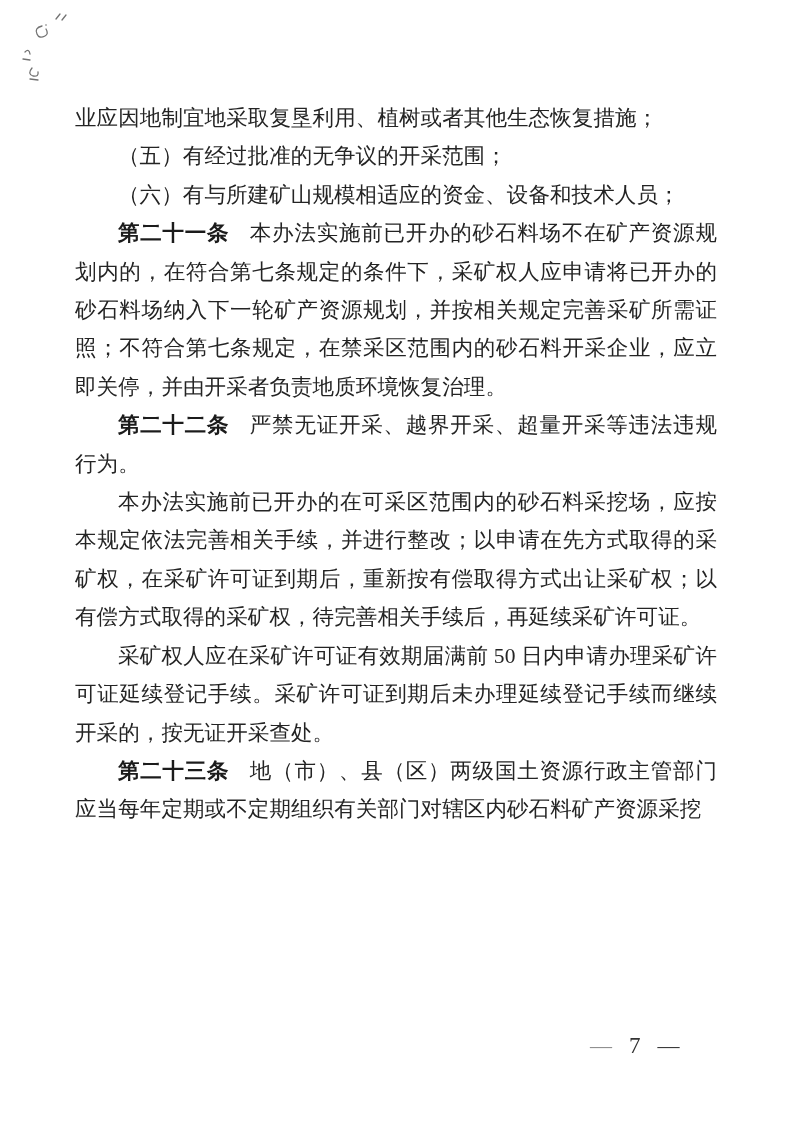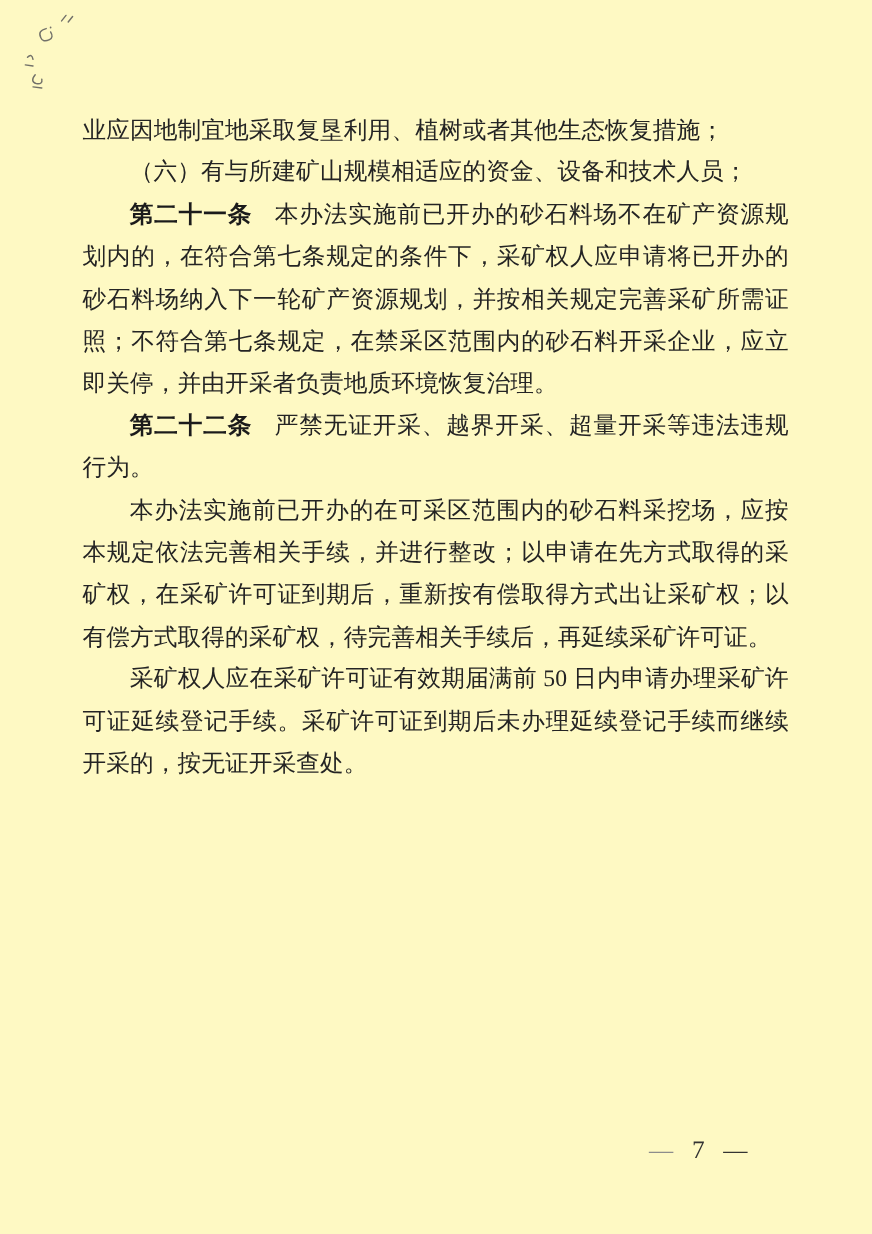--- a/index.html
+++ b/index.html
@@ -5,21 +5,21 @@
   html, body {
     margin: 0;
     padding: 0;
     background: #e8e8e8;
   }
   .page {
     position: relative;
     width: 793px;
     height: 1122px;
     margin: 0 auto;
-    background: #fef9c3;
+    background: #ffffff;
     overflow: hidden;
     font-family: "Liberation Serif", "DejaVu Serif", serif;
     color: #222;
   }
   .smudges {
     position: absolute;
     left: 15px;
     top: 8px;
     width: 70px;
     height: 85px;
@@ -77,32 +77,34 @@
       <path d="M10 44 q4 -4 5 2 M8 51 l7 1"></path>
       <path d="M17 60 q-5 6 1 8 q6 1 5 -4 M15 71 l8 1"></path>
     </g>
   </svg>
 
   <main class="text-block">
 
     <p class="para no-indent">业应因地制宜地采取复垦利用、植树或者其他生态恢复措施；</p>
 
 
+    <p class="para">（五）有经过批准的无争议的开采范围；</p>
 
     <p class="para">（六）有与所建矿山规模相适应的资金、设备和技术人员；</p>
 
 
     <p class="para"><b class="art">第二十一条</b><span>本办法实施前已开办的砂石料场不在矿产资源规划内的，在符合第七条规定的条件下，采矿权人应申请将已开办的砂石料场纳入下一轮矿产资源规划，并按相关规定完善采矿所需证照；不符合第七条规定，在禁采区范围内的砂石料开采企业，应立即关停，并由开采者负责地质环境恢复治理。</span></p>
 
     <p class="para"><b class="art">第二十二条</b><span>严禁无证开采、越界开采、超量开采等违法违规行为。</span></p>
 
     <p class="para">本办法实施前已开办的在可采区范围内的砂石料采挖场，应按本规定依法完善相关手续，并进行整改；以申请在先方式取得的采矿权，在采矿许可证到期后，重新按有偿取得方式出让采矿权；以有偿方式取得的采矿权，待完善相关手续后，再延续采矿许可证。</p>
 
     <p class="para">采矿权人应在采矿许可证有效期届满前 50 日内申请办理采矿许可证延续登记手续。采矿许可证到期后未办理延续登记手续而继续开采的，按无证开采查处。</p>
 
+    <p class="para"><b class="art">第二十三条</b><span>地（市）、县（区）两级国土资源行政主管部门应当每年定期或不定期组织有关部门对辖区内砂石料矿产资源采挖</span></p>
 
   </main>
 
   <div class="footer">
     <span class="dash dash-left">—</span>
     <span class="pagenum">7</span>
     <span class="dash dash-right">—</span>
   </div>
 
 </div>

